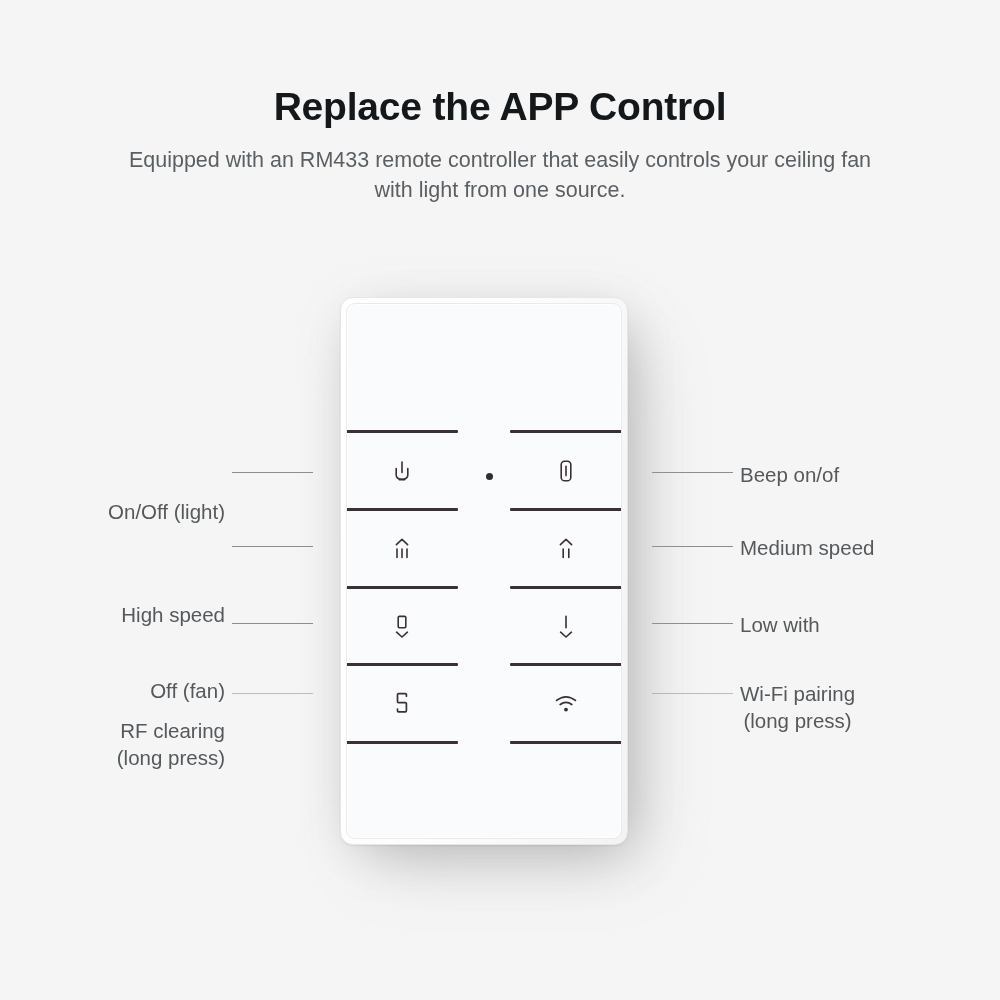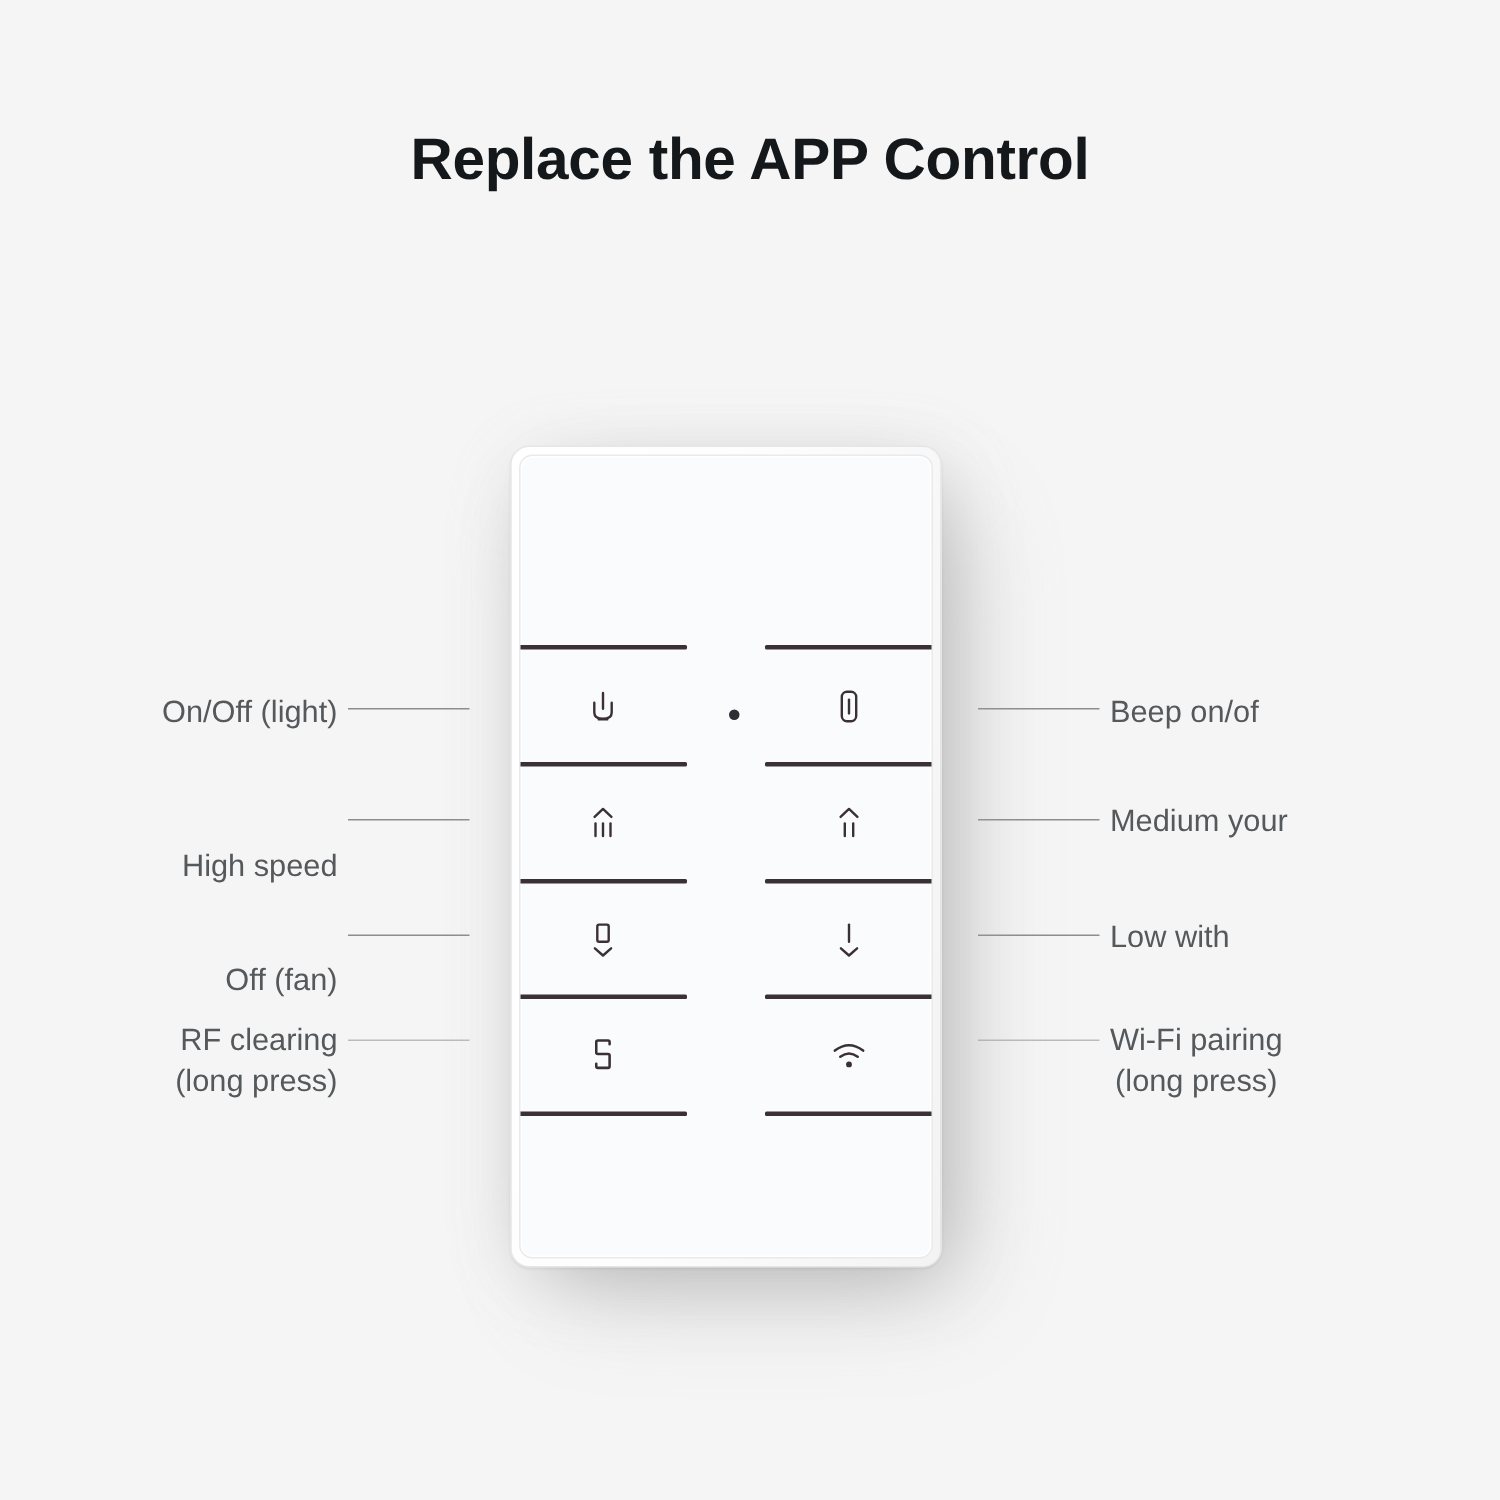--- a/index.html
+++ b/index.html
@@ -165,56 +165,57 @@
   }
 
   
   .callout {
     position: absolute;
     font-size: 20.5px;
     color: #55595c;
     line-height: 1.33;
     white-space: pre-line;
   }
-  .callout.left  { text-align: right; right: 775px; }
+  .callout.left  { text-align: right; right: 775px; margin-top: 37px; }
   .callout.right { text-align: center;  left: 740px; }
 
   .lead-line {
     position: absolute;
     height: 1px;
     background: #8a8e91;
   }
   .lead-line.faint { background: #b9bcbe; }
 </style>
 </head>
 <body>
 
 <div id="stage">
 
   <div class="heading-block">
     <h1 class="page-title">Replace the APP Control</h1>
+    <p class="page-subtitle">Equipped with an RM433 remote controller that easily controls your ceiling fan with light from one source.</p>
   </div>
 
   <div class="callout left" style="top:461px;">On/Off (light)</div>
   <div class="lead-line" style="left:232px; top:472px; width:81px;"></div>
 
   <div class="callout left" style="top:564px;text-align:right;">High speed</div>
   <div class="lead-line" style="left:232px; top:546px; width:81px;"></div>
 
   <div class="callout left" style="top:640px;">Off (fan)</div>
   <div class="lead-line" style="left:232px; top:623px; width:81px;"></div>
 
   <div class="callout left" style="top:680px;">RF clearing
 (long press)</div>
   <div class="lead-line faint" style="left:232px; top:693px; width:81px;"></div>
 
   <div class="callout right" style="top:461px;">Beep on/of</div>
   <div class="lead-line" style="left:652px; top:472px; width:81px;"></div>
 
-  <div class="callout right" style="top:534px;">Medium your</div>
+  <div class="callout right" style="top:534px;">Medium speed</div>
   <div class="lead-line" style="left:652px; top:546px; width:81px;"></div>
 
   <div class="callout right" style="top:611px;">Low with</div>
   <div class="lead-line" style="left:652px; top:623px; width:81px;"></div>
 
   <div class="callout right" style="top:680px;">Wi-Fi pairing
 (long press)</div>
   <div class="lead-line faint" style="left:652px; top:693px; width:81px;"></div>
 
   <div id="remote-wrap">

